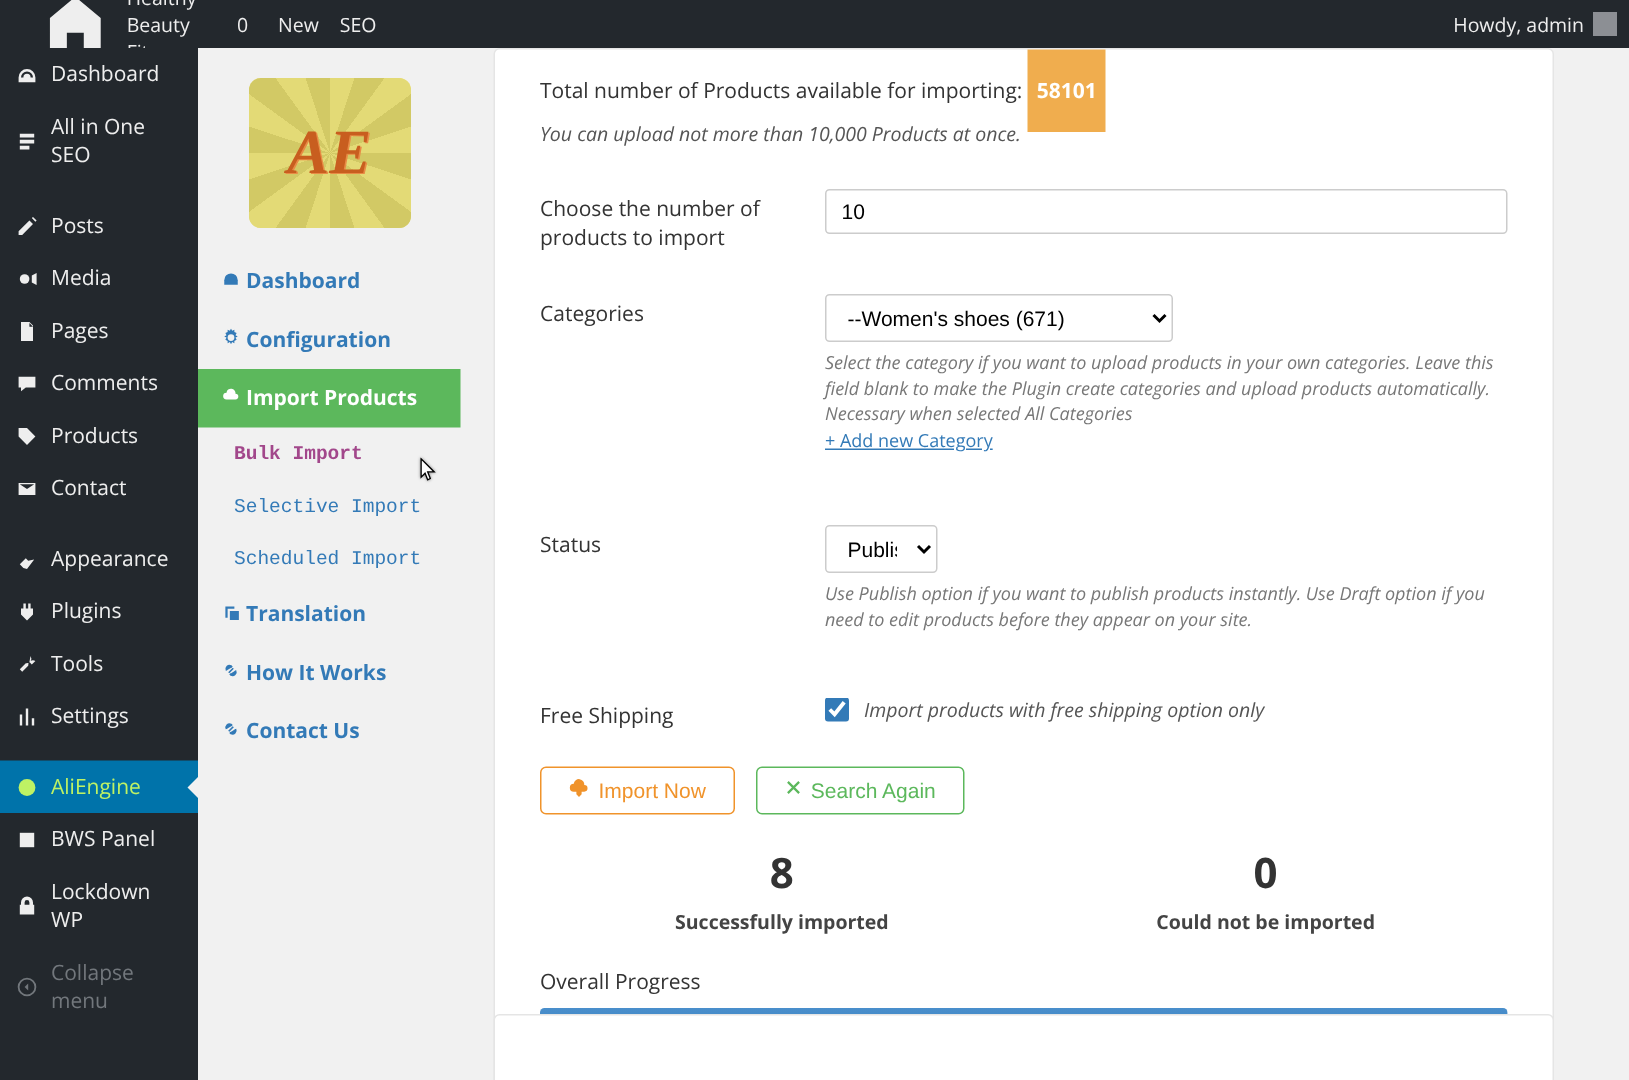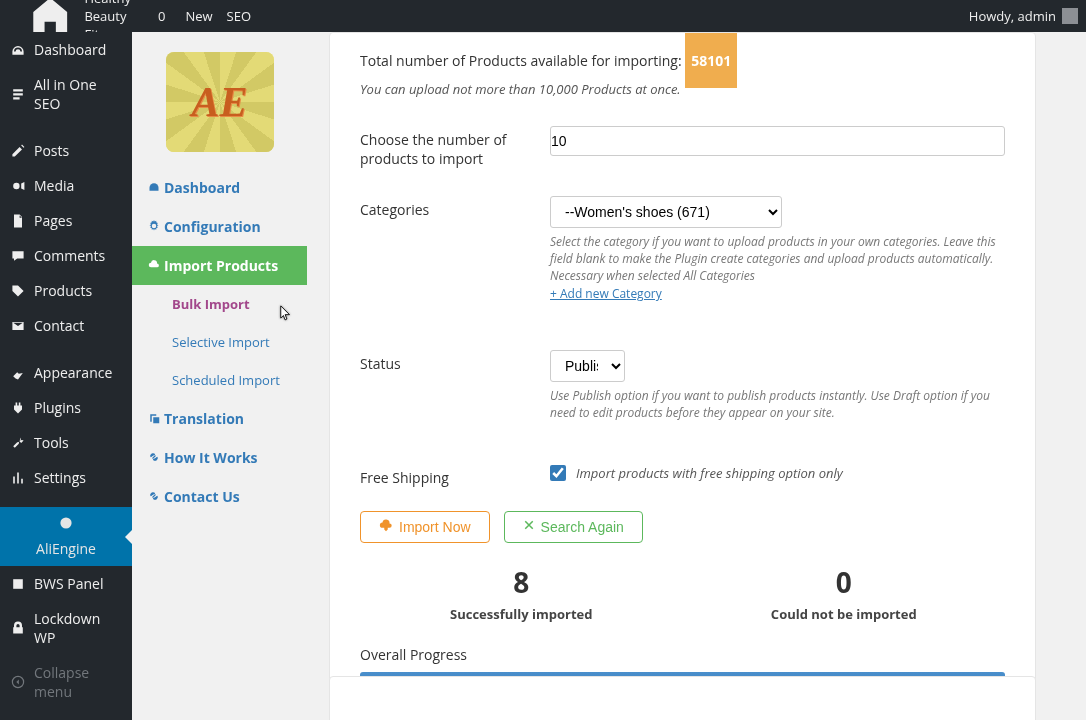--- a/index.html
+++ b/index.html
@@ -6,50 +6,50 @@
 body { font-family: -apple-system, "Open Sans", sans-serif; font-size: 13px; background: #f1f1f1; color: #444; overflow: hidden; height: 720px; width: 1086px; position: relative; }
 
 .admin-bar { height: 32px; background: #23282d; color: #eee; display: flex; align-items: center; padding: 0 8px; font-size: 13px; }
 .admin-bar .ab-left { display: flex; align-items: center; gap: 14px; }
 .admin-bar .ab-right { margin-left: auto; display: flex; align-items: center; gap: 6px; }
 .admin-bar .ab-item { display: flex; align-items: center; gap: 6px; color: #eee; cursor: pointer; }
 .admin-bar .ab-avatar { width: 16px; height: 16px; background: #8c8f94; }
 
 .main-sidebar { position: absolute; top: 32px; left: 0; width: 132px; bottom: 0; background: #23282d; color: #eee; }
 .main-sidebar .menu-item { display: flex; align-items: center; gap: 8px; padding: 8px 10px; cursor: pointer; font-size: 14px; color: #eee; }
-.main-sidebar .menu-item.current { background: #0073aa; color: #e5e5e5; position: relative; flex-direction: column; }
+.main-sidebar .menu-item.current { background: #0073aa; color: #bef264; position: relative; }
 .main-sidebar .menu-item.current::after { content: ""; position: absolute; right: -1px; top: 50%; transform: translateY(-50%); width: 0; height: 0; border-top: 8px solid transparent; border-bottom: 8px solid transparent; border-right: 8px solid #f1f1f1; }
 .main-sidebar .menu-sep { height: 12px; }
 .main-sidebar .collapse { color: #72777c; }
 .main-sidebar .dashicon { width: 16px; height: 16px; fill: currentColor; display: inline-block; flex-shrink: 0; }
 
 .content { position: absolute; top: 32px; left: 132px; right: 0; bottom: 0; overflow: hidden; background: #f1f1f1; }
 
 .plugin-sidebar { position: absolute; top: 0; left: 0; width: 175px; }
 .plugin-logo { margin: 20px auto 16px; width: 108px; height: 100px; background: linear-gradient(0, #e0d86f, #f2e57e); border-radius: 8px; position: relative; overflow: hidden; }
 .plugin-logo::before { content:""; position:absolute; inset:0; background: repeating-conic-gradient(from 0deg at 50% 50%, #e3da76 0deg 18deg, #d2c965 18deg 36deg); }
 .plugin-logo span { position: absolute; inset: 0; display: flex; align-items: center; justify-content: center; font-size: 42px; color: #c85e1f; font-family: cursive; font-style: italic; font-weight: bold; text-shadow: 1px 1px 0 #e88b45; }
 .plugin-menu { list-style: none; }
 .plugin-menu li { padding: 10px 12px 10px 16px; font-size: 14px; cursor: pointer; }
 .plugin-menu li.pm-blue { color: #337ab7; font-weight: bold; }
 .plugin-menu li.pm-active { background: #5cb85c; color: #fff; font-weight: bold; }
-.plugin-menu li.pm-sub { padding-left: 40px; font-size: 13px; font-weight: normal; }
+.plugin-menu li.pm-sub { padding-left: 24px; font-size: 13px; font-weight: normal; font-family: Liberation Mono, monospace; }
 .plugin-menu li.pm-sub-active { color: #a2478b; font-weight: bold; }
 .plugin-menu li.pm-sub-link { color: #337ab7; }
 .plugin-menu .pm-icon { width: 12px; height: 12px; display: inline-block; margin-right: 4px; }
 
 .panel { position: absolute; top: 0; left: 197px; right: 50px; background: #fff; border: 1px solid #e5e5e5; padding: 18px 30px 38px; border-radius: 4px; }
 .panel-header .total-text { font-size: 14px; color: #333; }
 .panel-header .total-count { background: #f0ad4e; color: #fff; padding: 18px 6px; font-weight: bold; }
 .panel-header .upload-note { font-style: italic; font-size: 13px; color: #555; margin-top: 10px; }
 
 .form-row { display: flex; gap: 40px; margin-top: 28px; }
 .form-row .label { width: 150px; font-size: 14px; color: #333; padding-top: 4px; }
 .form-row .field { flex: 1; }
-input[type=text] { width: 100%; border: 1px solid #ccc; padding: 6px 0; font-size: 14px; border-radius: 3px; background: #fff; }
+input[type=text] { width: 100%; border: 1px solid #ccc; padding: 6px 10px; font-size: 14px; border-radius: 3px; background: #fff; }
 select { border: 1px solid #ccc; padding: 6px 10px; font-size: 14px; border-radius: 3px; background: #fff; }
 .sel-wide { width: 232px; }
 .sel-small { width: 75px; }
 .help-text { font-size: 12px; font-style: italic; color: #777; margin-top: 6px; line-height: 1.4; }
 .add-cat { font-size: 12px; color: #337ab7; text-decoration: underline; cursor: pointer; }
 
 .checkbox-wrap { display: flex; align-items: center; gap: 10px; }
 .checkbox-wrap input { width: 16px; height: 16px; accent-color: #337ab7; }
 .checkbox-wrap label { font-style: italic; font-size: 13px; color: #555; }
 

